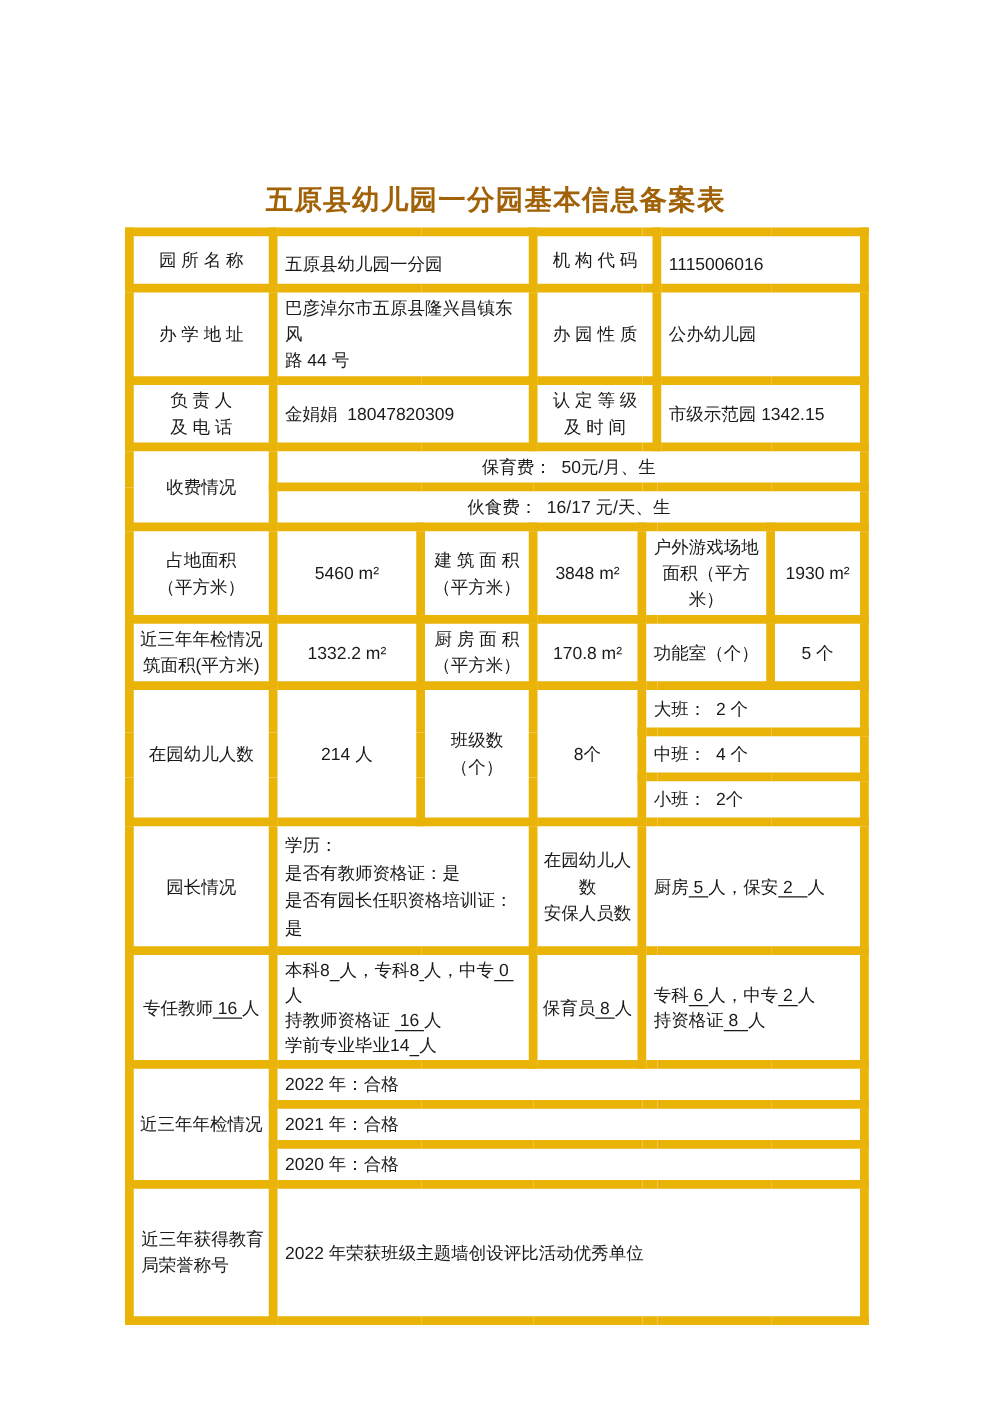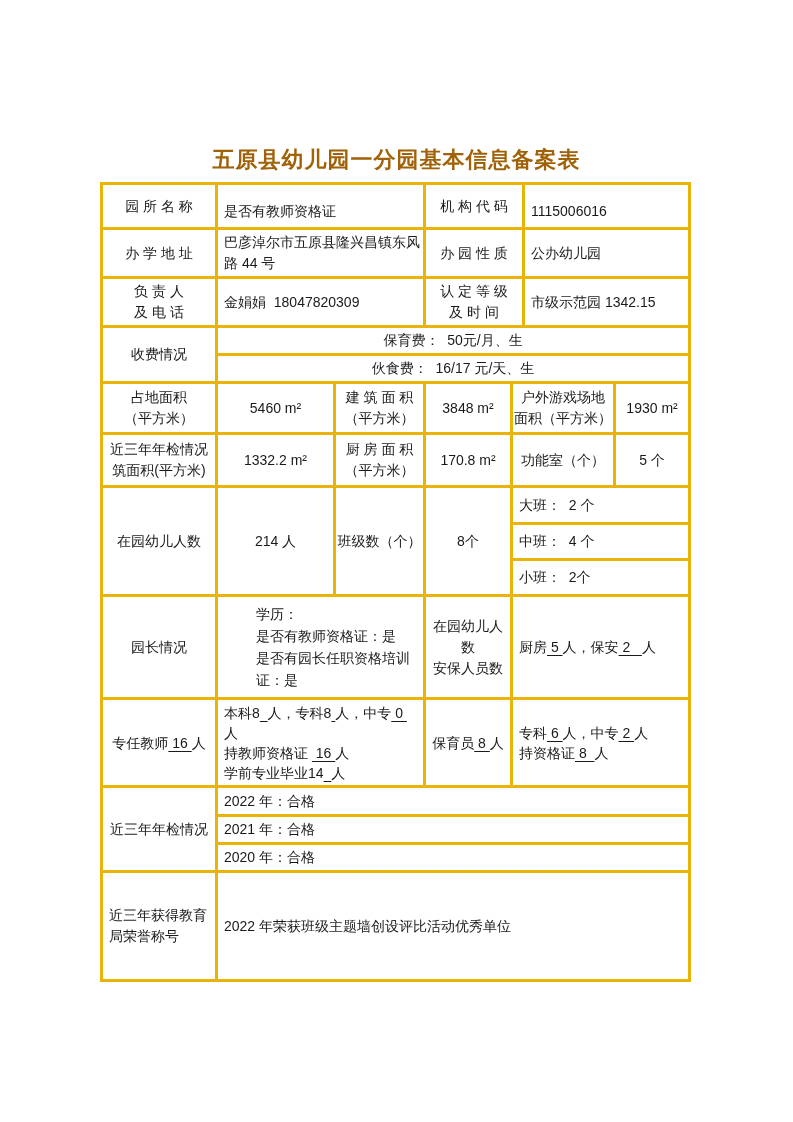--- a/index.html
+++ b/index.html
@@ -12,32 +12,32 @@
     font-size:22px;font-weight:bold;letter-spacing:1px;
     text-align:center;margin:0;padding:145px 0 0 0;height:37px;
     color:#a16207;
   }
   table{
     border-collapse:collapse;table-layout:fixed;
     width:588px;margin-left:100px;
     border:2px solid #1c1c1c;
   }
   td{
-    border:3px solid #eab308;
+    border:7px solid #eab308;
     font-size:14px;line-height:1.5;
     vertical-align:middle;
     padding:2px 4px;
     overflow:hidden;
   }
   td.lbl{text-align:center;padding:2px 1px;}
   td.left{text-align:left;padding:2px 3px 2px 6px;}
   td.ctr{text-align:center;}
   td.vbot{vertical-align:bottom;padding-bottom:5px;}
   td.lh20, td.lh20 div{line-height:20px;}
-  td.lh22 div{line-height:22px;margin-left:32px;}
+  td.lh22 div{line-height:22px;}
   [data-bind],[data-bind-rich] span{white-space:pre-wrap;}
   .useg{text-decoration:underline;text-underline-offset:3px;}
 </style>
 </head>
 <body style="color: rgb(26, 26, 26); background: rgb(255, 255, 255);">
 
 <h1 data-bind="title">五原县幼儿园一分园基本信息备案表</h1>
 
 <table>
   <colgroup>
@@ -45,21 +45,21 @@
       <col style="width:118px">
       <col style="width:90px">
       <col style="width:87px">
       <col style="width:12px">
       <col style="width:91px">
       <col style="width:75px">
   </colgroup>
   <tbody>
   <tr style="height:45px">
         <td class="lbl" data-bind="rows.name.label">园 所 名 称</td>
-        <td class="left vbot" colspan="2" data-bind="rows.name.value">是否有教师资格证</td>
+        <td class="left vbot" colspan="2" data-bind="rows.name.value">五原县幼儿园一分园</td>
         <td class="lbl" colspan="2" data-bind="rows.name.label2">机 构 代 码</td>
         <td class="left vbot" colspan="2" data-bind="rows.name.value2">1115006016</td>
       </tr>
   <tr style="height:40px">
         <td class="lbl" data-bind="rows.address.label">办 学 地 址</td>
         <td class="left" colspan="2" data-bind="rows.address.value">巴彦淖尔市五原县隆兴昌镇东风
 路 44 号</td>
         <td class="lbl" colspan="2" data-bind="rows.address.label2">办 园 性 质</td>
         <td class="left" colspan="2" data-bind="rows.address.value2">公办幼儿园</td>
       </tr>

